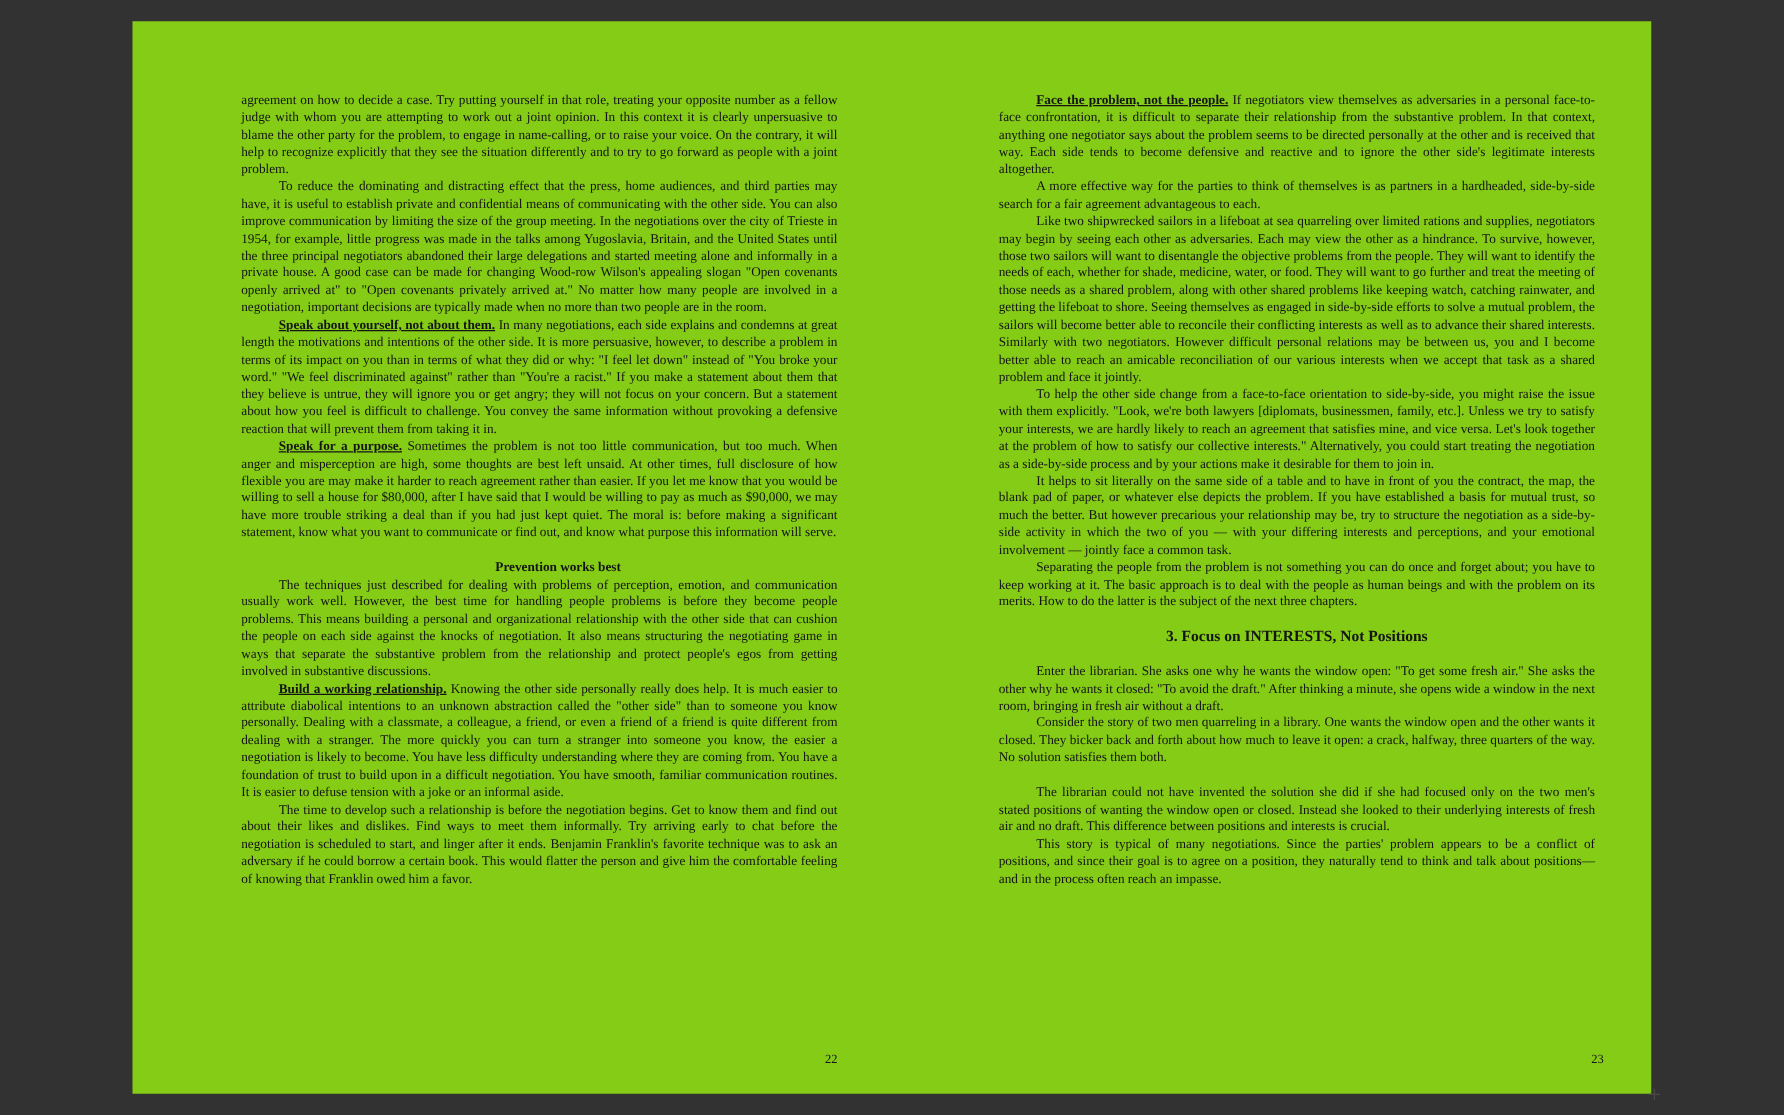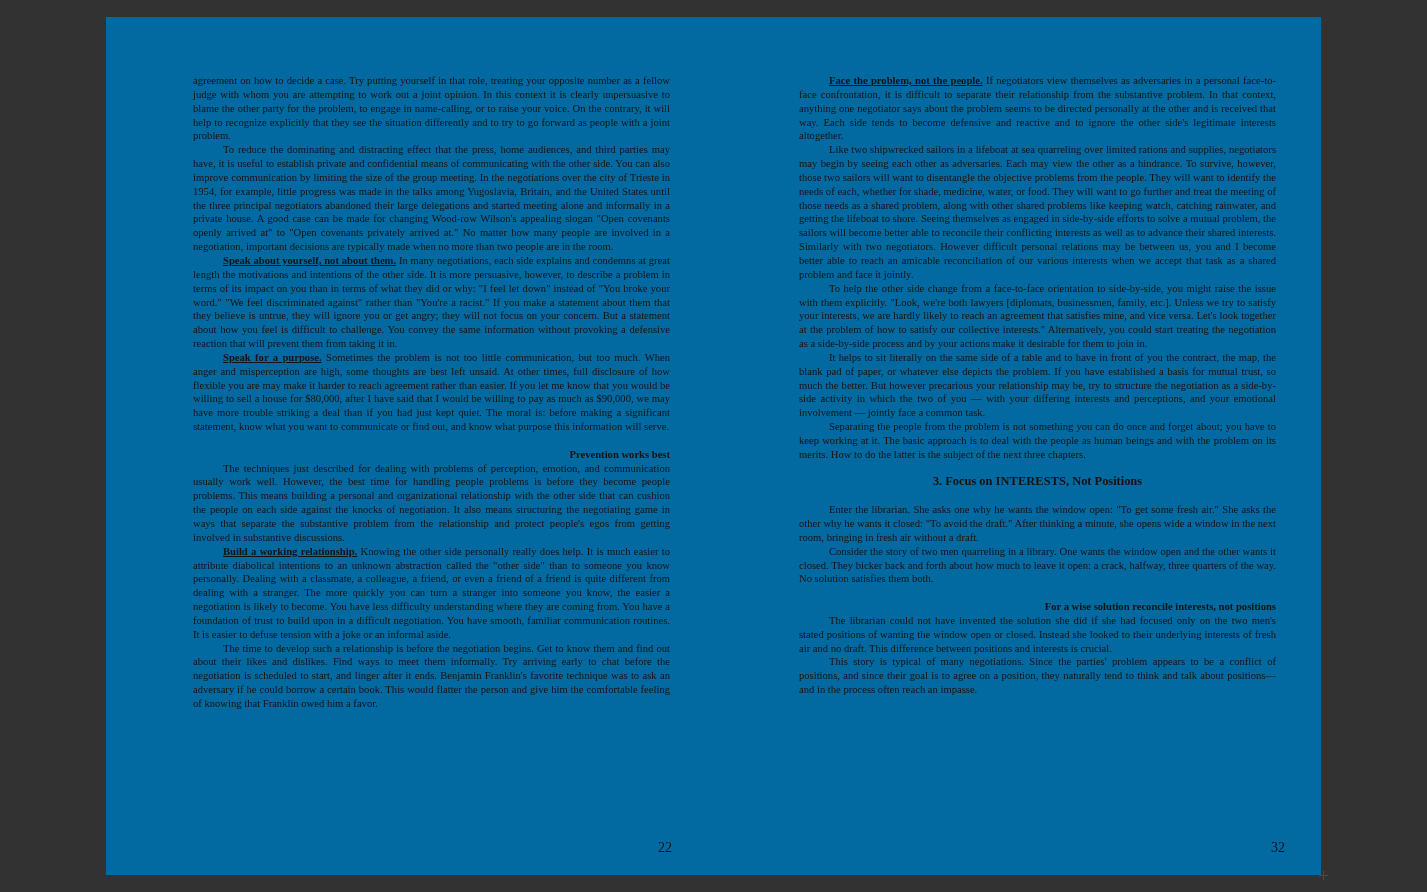--- a/index.html
+++ b/index.html
@@ -20,21 +20,21 @@
     height: 892px;
     background: #323232;
   }
 
   #page-spread {
     position: absolute;
     left: 106px;
     top: 17px;
     width: 1215px;
     height: 858px;
-    background: #0369a1;
+    background: #84cc16;
     box-shadow: 0 0 0 0 rgba(0,0,0,0);
   }
 
   .page {
     position: absolute;
     top: 0;
     width: 607px;
     height: 858px;
     box-sizing: border-box;
   }
@@ -65,21 +65,21 @@
     font-weight: bold;
     text-decoration: underline;
   }
 
   h3.subhead {
     margin: 0;
     font-size: 10.6px;
     line-height: 13.85px;
     font-weight: bold;
     text-indent: 30px;
-    text-align: right;
+    text-align: center;
   }
 
   .spacer-line {
     height: 13.85px;
   }
 
   h2.chapter-head {
     margin: 0;
     font-size: 12.4px;
     line-height: 13.85px;
@@ -90,21 +90,21 @@
   h2.chapter-head .smallcaps {
     font-variant: small-caps;
     font-size: 12.4px;
     letter-spacing: 0.1px;
     text-align: center;
   }
 
   .folio {
     position: absolute;
     bottom: 22px;
-    font-size: 14px;
+    font-size: 10px;
     line-height: 11px;
     color: #141414;
     text-align: center;
     width: 40px;
   }
   .page.left  .folio { left: 539px; }
   .page.right .folio { left: 545px; }
 
   .cursor-mark {
     position: absolute;
@@ -138,35 +138,35 @@
           <p class="para">The techniques just described for dealing with problems of perception, emotion, and communication usually work well. However, the best time for handling people problems is before they become people problems. This means building a personal and organizational relationship with the other side that can cushion the people on each side against the knocks of negotiation. It also means structuring the negotiating game in ways that separate the substantive problem from the relationship and protect people's egos from getting involved in substantive discussions.</p>
           <p class="para"><span class="runin">Build a working relationship.</span> Knowing the other side personally really does help. It is much easier to attribute diabolical intentions to an unknown abstraction called the "other side" than to someone you know personally. Dealing with a classmate, a colleague, a friend, or even a friend of a friend is quite different from dealing with a stranger. The more quickly you can turn a stranger into someone you know, the easier a negotiation is likely to become. You have less difficulty understanding where they are coming from. You have a foundation of trust to build upon in a difficult negotiation. You have smooth, familiar communication routines. It is easier to defuse tension with a joke or an informal aside.</p>
           <p class="para">The time to develop such a relationship is before the negotiation begins. Get to know them and find out about their likes and dislikes. Find ways to meet them informally. Try arriving early to chat before the negotiation is scheduled to start, and linger after it ends. Benjamin Franklin's favorite technique was to ask an adversary if he could borrow a certain book. This would flatter the person and give him the comfortable feeling of knowing that Franklin owed him a favor.</p>
         </div>
       <div class="folio">22</div>
     </div>
 
     <div class="page right">
       <div class="text-col">
           <p class="para"><span class="runin">Face the problem, not the people.</span> If negotiators view themselves as adversaries in a personal face-to-face confrontation, it is difficult to separate their relationship from the substantive problem. In that context, anything one negotiator says about the problem seems to be directed personally at the other and is received that way. Each side tends to become defensive and reactive and to ignore the other side's legitimate interests altogether.</p>
+          <p class="para">A more effective way for the parties to think of themselves is as partners in a hardheaded, side-by-side search for a fair agreement advantageous to each.</p>
           <p class="para">Like two shipwrecked sailors in a lifeboat at sea quarreling over limited rations and supplies, negotiators may begin by seeing each other as adversaries. Each may view the other as a hindrance. To survive, however, those two sailors will want to disentangle the objective problems from the people. They will want to identify the needs of each, whether for shade, medicine, water, or food. They will want to go further and treat the meeting of those needs as a shared problem, along with other shared problems like keeping watch, catching rainwater, and getting the lifeboat to shore. Seeing themselves as engaged in side-by-side efforts to solve a mutual problem, the sailors will become better able to reconcile their conflicting interests as well as to advance their shared interests. Similarly with two negotiators. However difficult personal relations may be between us, you and I become better able to reach an amicable reconciliation of our various interests when we accept that task as a shared problem and face it jointly.</p>
           <p class="para">To help the other side change from a face-to-face orientation to side-by-side, you might raise the issue with them explicitly. "Look, we're both lawyers [diplomats, businessmen, family, etc.]. Unless we try to satisfy your interests, we are hardly likely to reach an agreement that satisfies mine, and vice versa. Let's look together at the problem of how to satisfy our collective interests." Alternatively, you could start treating the negotiation as a side-by-side process and by your actions make it desirable for them to join in.</p>
           <p class="para">It helps to sit literally on the same side of a table and to have in front of you the contract, the map, the blank pad of paper, or whatever else depicts the problem. If you have established a basis for mutual trust, so much the better. But however precarious your relationship may be, try to structure the negotiation as a side-by-side activity in which the two of you — with your differing interests and perceptions, and your emotional involvement — jointly face a common task.</p>
           <p class="para">Separating the people from the problem is not something you can do once and forget about; you have to keep working at it. The basic approach is to deal with the people as human beings and with the problem on its merits. How to do the latter is the subject of the next three chapters.</p>
           <div class="spacer-line"></div>
           <h2 class="chapter-head">3. Focus on <span class="smallcaps">INTERESTS</span>, Not Positions</h2>
           <div class="spacer-line"></div>
           <p class="para">Enter the librarian. She asks one why he wants the window open: "To get some fresh air." She asks the other why he wants it closed: "To avoid the draft." After thinking a minute, she opens wide a window in the next room, bringing in fresh air without a draft.</p>
           <p class="para">Consider the story of two men quarreling in a library. One wants the window open and the other wants it closed. They bicker back and forth about how much to leave it open: a crack, halfway, three quarters of the way. No solution satisfies them both.</p>
           <div class="spacer-line"></div>
-          <h3 class="subhead">For a wise solution reconcile interests, not positions</h3>
           <p class="para">The librarian could not have invented the solution she did if she had focused only on the two men's stated positions of wanting the window open or closed. Instead she looked to their underlying interests of fresh air and no draft. This difference between positions and interests is crucial.</p>
           <p class="para">This story is typical of many negotiations. Since the parties' problem appears to be a conflict of positions, and since their goal is to agree on a position, they naturally tend to think and talk about positions—and in the process often reach an impasse.</p>
         </div>
-      <div class="folio">32</div>
+      <div class="folio">23</div>
     </div>
 
   </div>
 
   <div class="cursor-mark">
     <span class="h"></span>
       <span class="v"></span>
   </div>
 </div>
 

